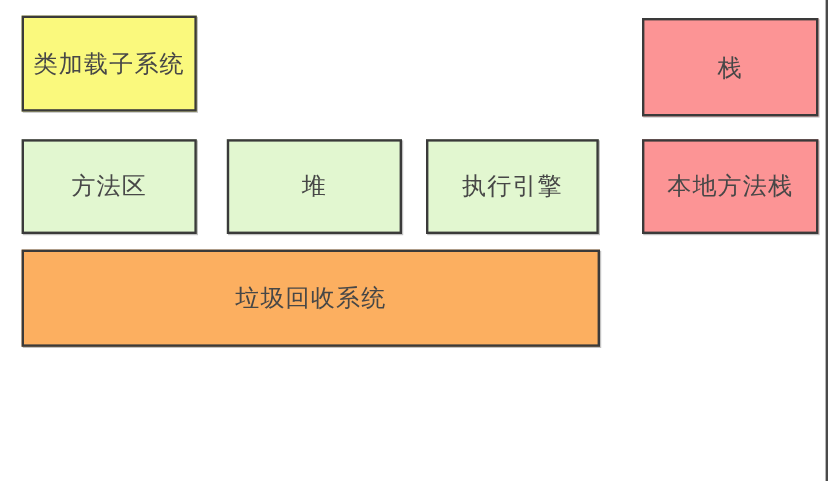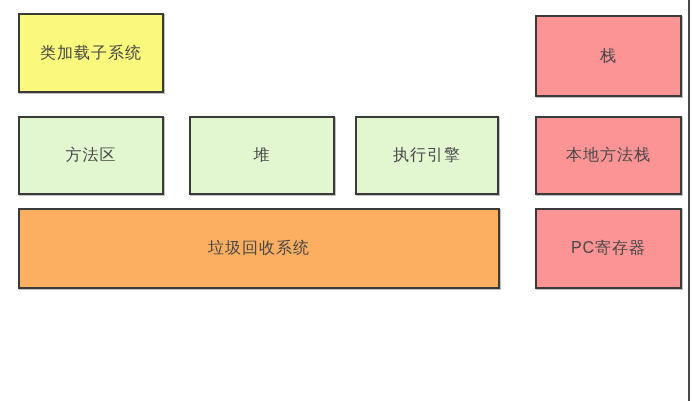--- a/index.html
+++ b/index.html
@@ -18,21 +18,21 @@
   .box {
     position: absolute;
     box-sizing: border-box;
     border: 2px solid #3a3a3a;
     box-shadow: 1px 1px 0 rgba(120,120,120,0.45);
     display: flex;
     align-items: center;
     justify-content: center;
   }
   .box .label {
-    font-size: 16px;
+    font-size: 20px;
     color: #474747;
     letter-spacing: 1px;
     white-space: nowrap;
     text-align: center;
   }
   
   .fill-yellow { background: #faf97d; }
   .fill-green  { background: #e2f7d0; }
   .fill-pink   { background: #fc9495; }
   .fill-orange { background: #fcaf60; align-items: center; }
@@ -84,20 +84,17 @@
   </div>
 
   <div class="box fill-pink b-native-stack">
     <span class="label">本地方法栈</span>
   </div>
 
   <div class="box fill-orange b-gc">
     <span class="label">垃圾回收系统</span>
   </div>
 
-  <div class="box fill-pink b-pc-register">
-    <span class="label">PC寄存器</span>
-  </div>
 
 
   <div class="right-border-line"></div>
 
 </div>
 
 </body></html>

